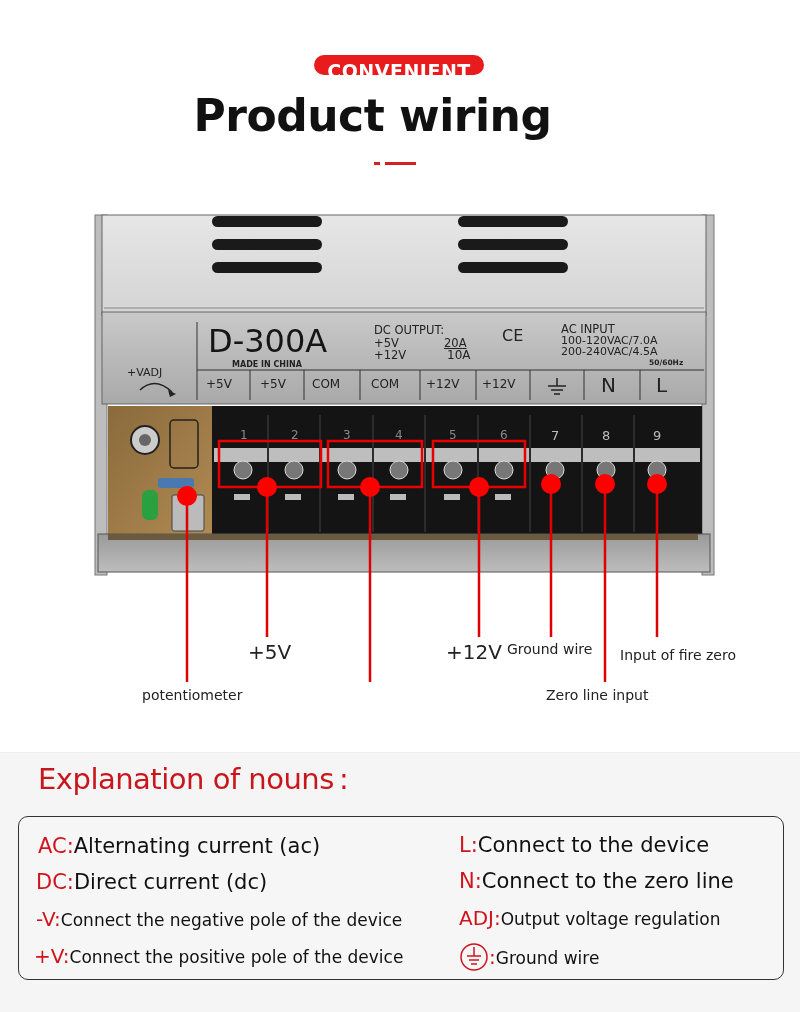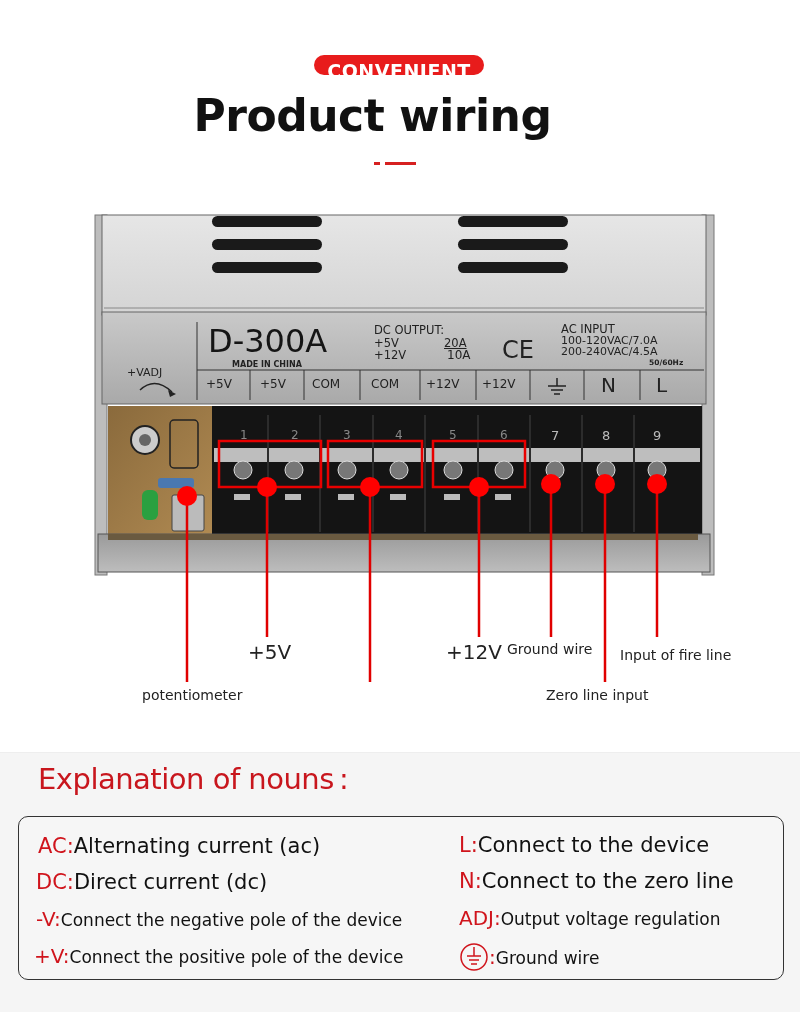--- a/index.html
+++ b/index.html
@@ -184,21 +184,21 @@
     <polygon points="168,390 176,394 170,397" fill="#222"></polygon>
   </svg>
 
   <div class="lbl" style="left:208px;top:322px;font-size:32px;color:#151515;">D-300A</div>
   <div class="lbl" style="left:232px;top:360px;font-size:8px;font-weight:bold;">MADE IN CHINA</div>
   <div class="lbl" style="left:374px;top:323px;font-size:11.5px;">DC OUTPUT:</div>
   <div class="lbl" style="left:374px;top:336px;font-size:11.5px;">+5V</div>
   <div class="lbl" style="left:444px;top:336px;font-size:11.5px;text-decoration:underline;">20A</div>
   <div class="lbl" style="left:374px;top:348px;font-size:11.5px;">+12V</div>
   <div class="lbl" style="left:447px;top:348px;font-size:12px;">10A</div>
-  <div class="lbl" style="left:502px;top:336px;font-size:24px;">CE</div>
+  <div class="lbl" style="left:502px;top:326px;font-size:16px;">CE</div>
   <div class="lbl" style="left:561px;top:322px;font-size:11.5px;">AC INPUT</div>
   <div class="lbl" style="left:561px;top:334px;font-size:11px;">100-120VAC/7.0A</div>
   <div class="lbl" style="left:561px;top:345px;font-size:11px;">200-240VAC/4.5A</div>
   <div class="lbl" style="left:649px;top:358px;font-size:7.5px;font-weight:bold;">50/60Hz</div>
   <div class="lbl" style="left:127px;top:366px;font-size:11px;">+VADJ</div>
 
   <div class="lbl" style="left:206px;top:377px;font-size:12px;">+5V</div>
   <div class="lbl" style="left:260px;top:377px;font-size:12px;">+5V</div>
   <div class="lbl" style="left:312px;top:377px;font-size:12px;">COM</div>
   <div class="lbl" style="left:371px;top:377px;font-size:12px;">COM</div>
@@ -213,21 +213,21 @@
   <div class="lbl" style="left:395px;top:428px;font-size:12px;color:#888;">4</div>
   <div class="lbl" style="left:449px;top:428px;font-size:12px;color:#888;">5</div>
   <div class="lbl" style="left:500px;top:428px;font-size:12px;color:#888;">6</div>
   <div class="lbl" style="left:551px;top:428px;font-size:13px;color:#bbb;">7</div>
   <div class="lbl" style="left:602px;top:428px;font-size:13px;color:#bbb;">8</div>
   <div class="lbl" style="left:653px;top:428px;font-size:13px;color:#bbb;">9</div>
 
   <div class="lbl big" style="left:248px;top:640px;">+5V</div>
   <div class="lbl big" style="left:446px;top:640px;">+12V</div>
   <div class="lbl small" style="left:507px;top:641px;">Ground wire</div>
-  <div class="lbl small" style="left:620px;top:647px;">Input of fire line</div>
+  <div class="lbl small" style="left:620px;top:647px;">Input of fire zero</div>
   <div class="lbl small" style="left:142px;top:687px;">potentiometer</div>
   <div class="lbl small" style="left:546px;top:687px;">Zero line input</div>
 </div>
 
 <div class="explain-bg"></div>
 <div class="explain-title">Explanation of nouns :</div>
 <div class="explain-box"></div>
 
 <div class="term l" style="left:38px;top:834px;">
   <span class="key">AC:</span><span>Alternating current (ac)</span>

